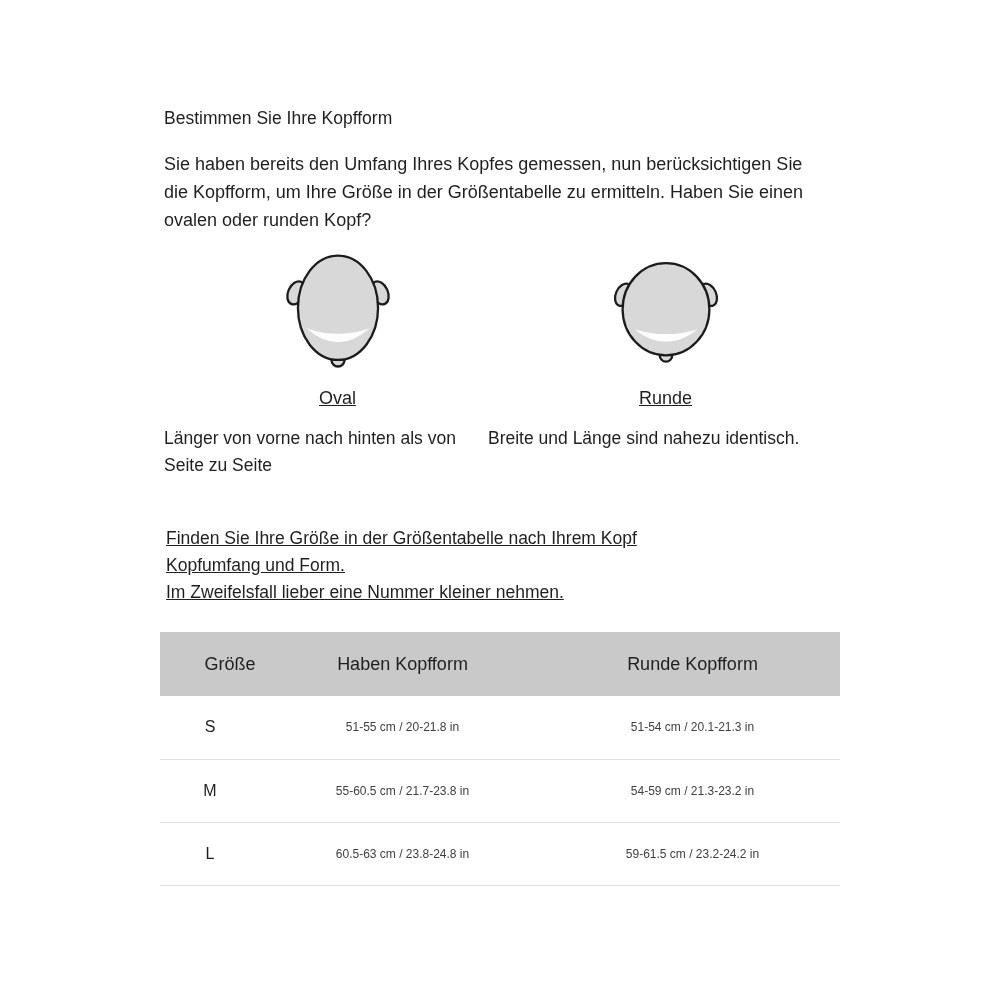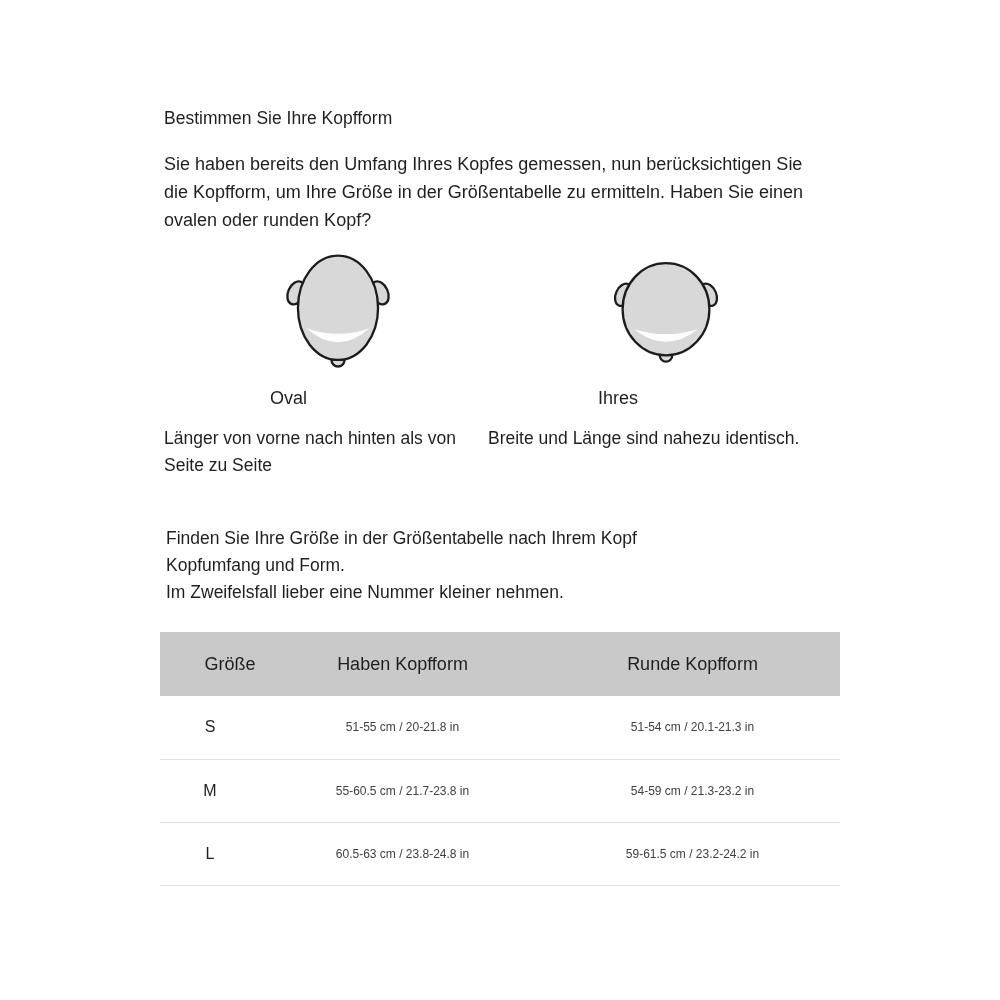--- a/index.html
+++ b/index.html
@@ -18,21 +18,21 @@
     font-weight: 400;
   }
   .intro {
     margin: 21px 0 0 164px;
     width: 660px;
     font-size: 18px;
     line-height: 28px;
   }
 
   .shapes-row { display: flex; margin: 14px 0 0 270px; }
-  .shape-col { width: 135px; text-align: left; }
+  .shape-col { width: 135px; text-align: center; text-decoration: underline; }
   .shape-col.right { margin-left: 193px; }
   .head-box { height: 126px; display: flex; align-items: center; justify-content: center; }
   .shape-label { margin-top: 14px; font-size: 18px; }
 
   .ear, .nose, .skull {
     fill: var(--head-fill, #d8d8d8);
     stroke: var(--outline, #1c1c1c);
     stroke-width: 2.5;
   }
   .shine { fill: #ffffff; opacity: 0.95; }
@@ -43,20 +43,21 @@
     font-size: 17.5px;
     line-height: 27px;
   }
   .desc-oval { width: 318px; }
   .desc-round { margin-left: 6px; width: 350px; }
 
   .instructions {
     margin: 46px 0 0 166px;
     font-size: 17.5px;
     line-height: 27px;
+    text-decoration: underline;
   }
 
   .size-table {
     margin: 26px 0 0 160px;
     width: 680px;
     border-collapse: collapse;
     table-layout: fixed;
   }
   .size-table th {
     background: var(--header-bg, #c9c9c9);
@@ -104,21 +105,21 @@
     <div class="shape-col right">
       <div class="head-box">
         <svg viewBox="0 0 130 125" width="118" height="113" aria-hidden="true">
           <ellipse class="ear" cx="18" cy="44" rx="8.5" ry="13" transform="rotate(24 18 44)"></ellipse>
           <ellipse class="ear" cx="112" cy="44" rx="8.5" ry="13" transform="rotate(-24 112 44)"></ellipse>
           <circle class="nose" cx="65" cy="111" r="7"></circle>
           <ellipse class="skull" cx="65" cy="60" rx="48" ry="51"></ellipse>
           <path class="shine" d="M30,82 Q65,110 100,82 Q65,93 30,82 Z"></path>
         </svg>
       </div>
-      <div class="shape-label">Ihres</div>
+      <div class="shape-label">Runde</div>
     </div>
   </div>
 
   <div class="desc-row">
     <div class="desc-oval">Länger von vorne nach hinten als von Seite zu Seite</div>
     <div class="desc-round">Breite und Länge sind nahezu identisch.</div>
   </div>
 
   <div class="instructions">
     <div>Finden Sie Ihre Größe in der Größentabelle nach Ihrem Kopf</div>

